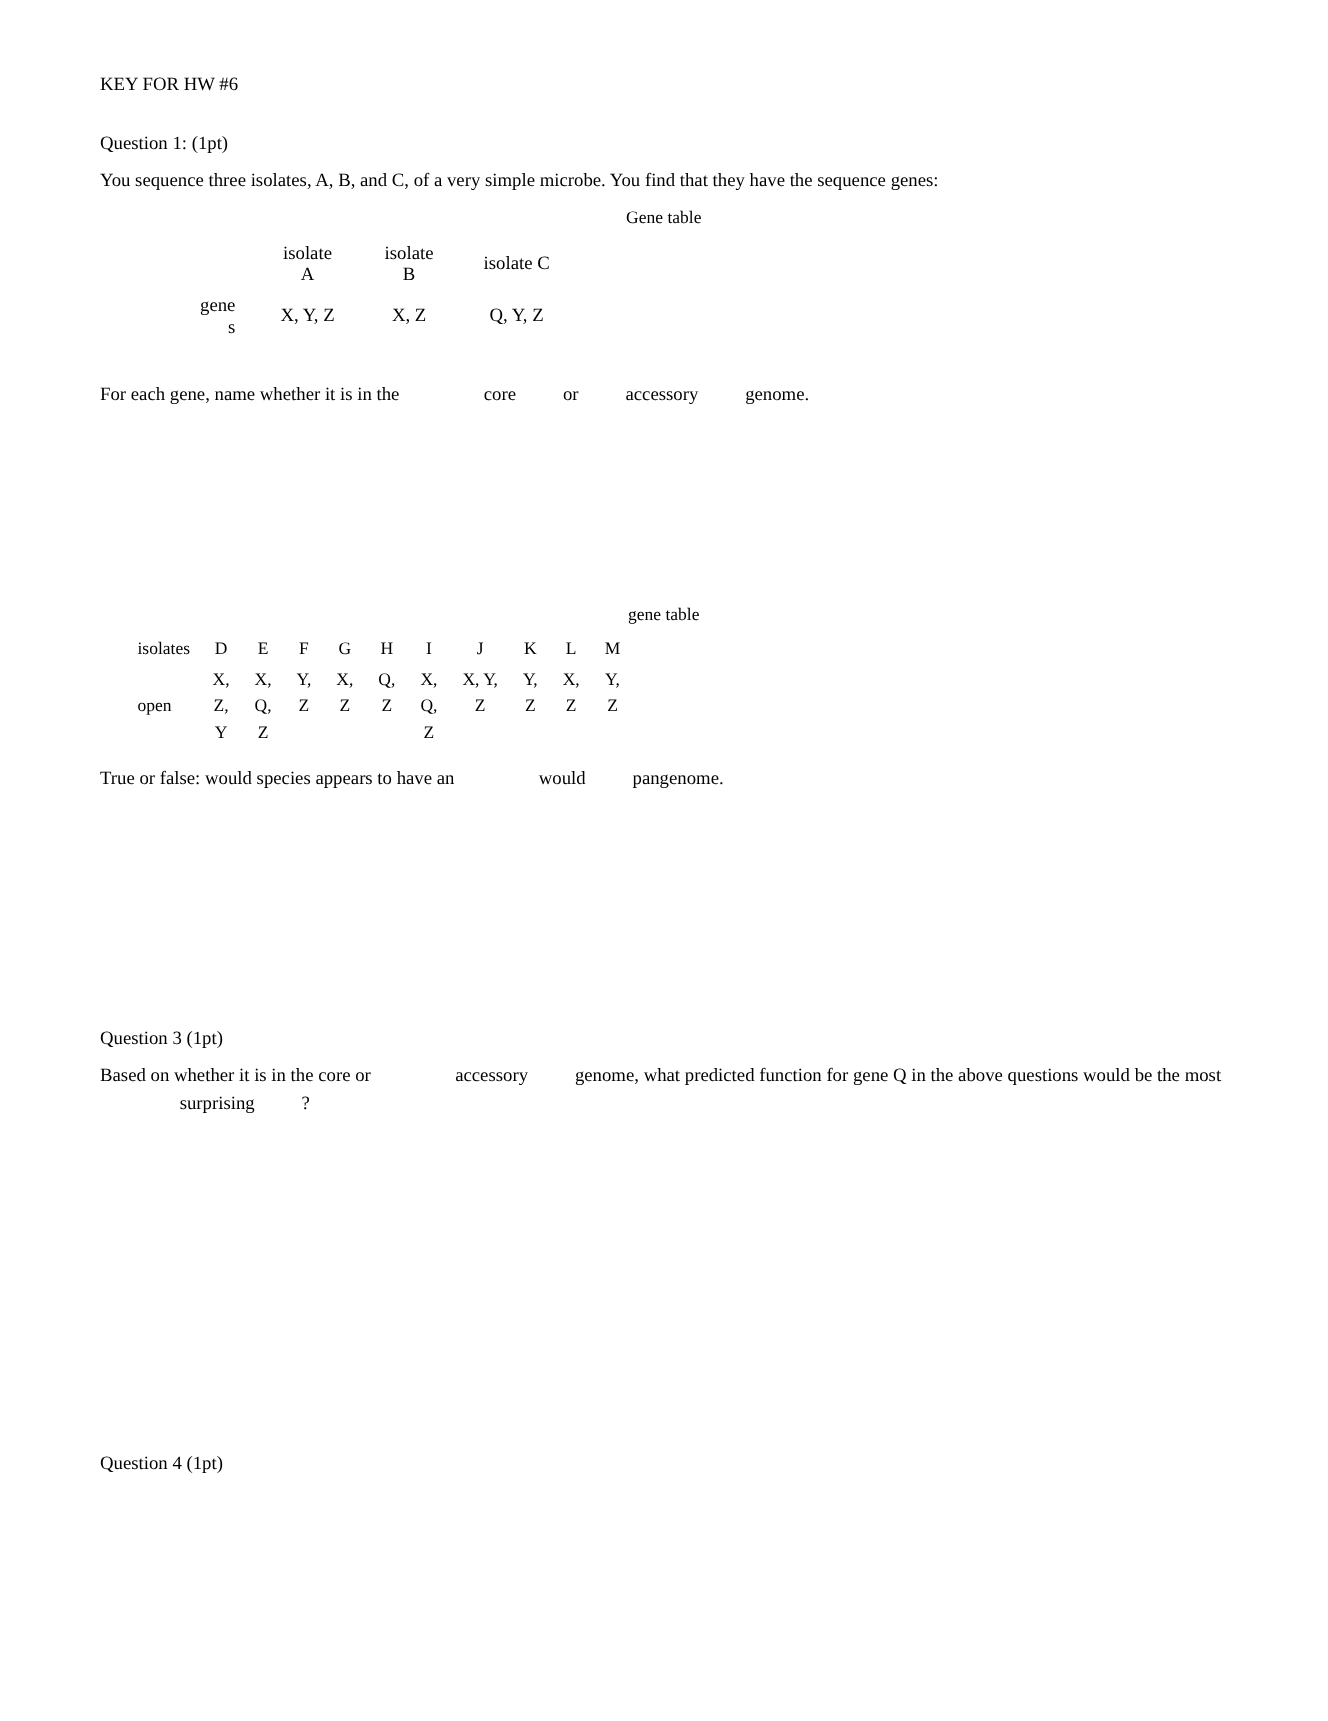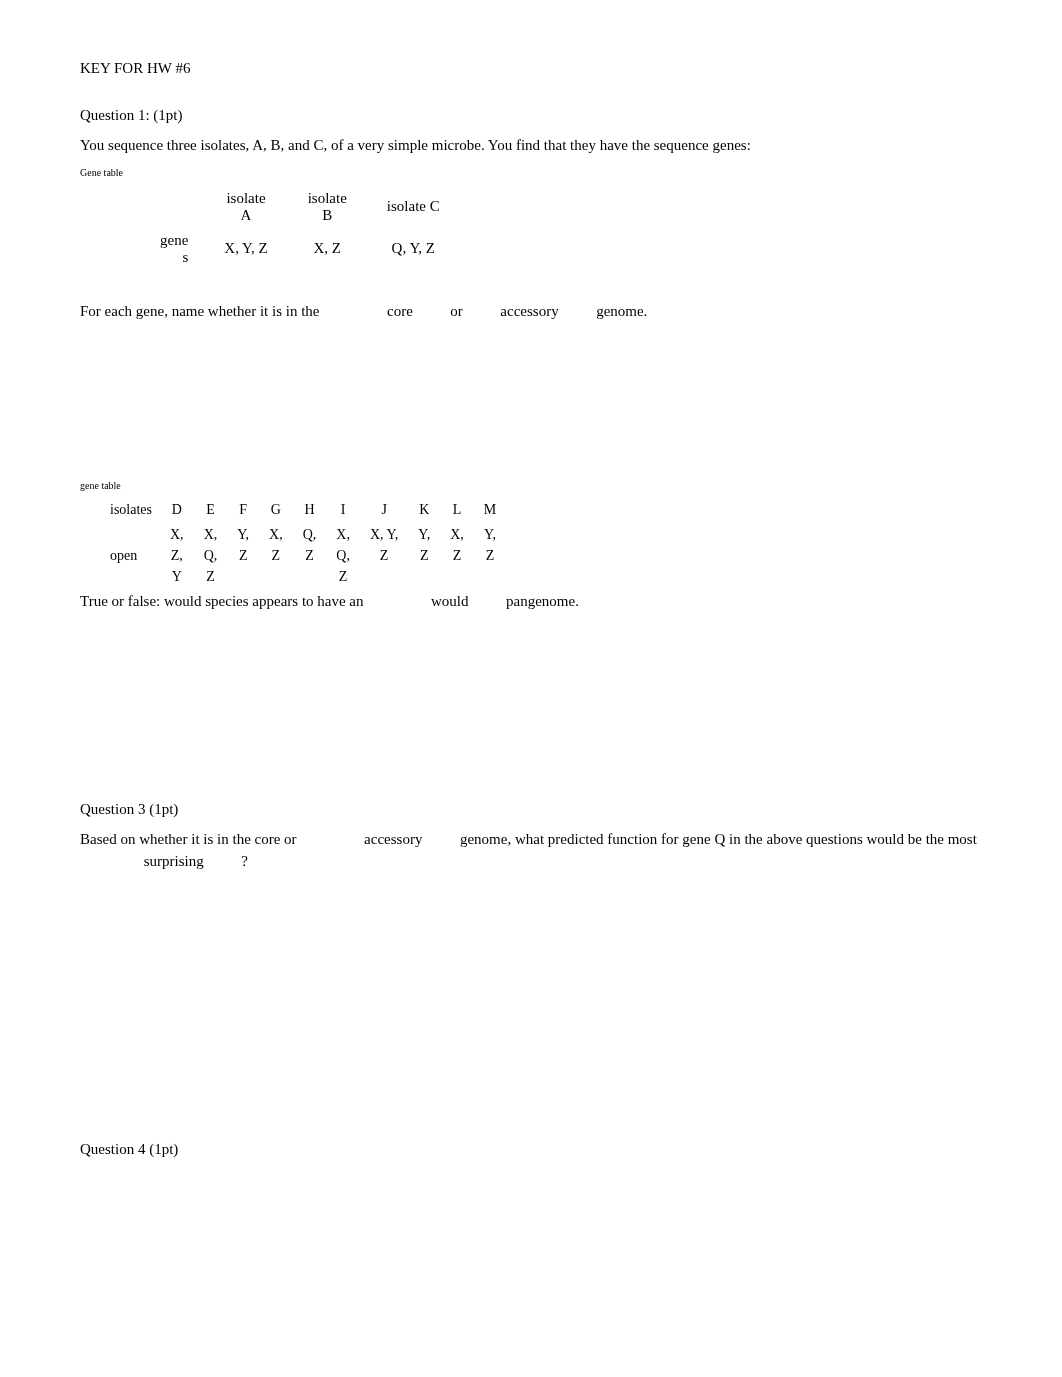--- a/index.html
+++ b/index.html
@@ -37,22 +37,23 @@
       margin-top: 30px;
     }
 
     .paragraph {
       font-size: 15px;
       margin-bottom: 10px;
       line-height: 1.5;
     }
 
     .table-label {
-      font-size: 10px;
+      font-size: 14px;
       margin-bottom: 8px;
+      text-align: center;
     }
 
     .gene-table-1 {
       border-collapse: collapse;
       margin-left: 60px;
       margin-bottom: 30px;
       font-family: Liberation Serif, serif;
     }
 
     .gene-table-1 td {
@@ -71,20 +72,21 @@
       height: 140px;
     }
 
     .spacer-medium {
       height: 80px;
     }
 
     .gene-table-2 {
       border-collapse: collapse;
       margin-left: 20px;
+      margin-bottom: 12px;
     }
 
     .gene-table-2 td {
       padding: 3px 10px;
       font-size: 14px;
       vertical-align: top;
       text-align: center;
     }
 
     .gene-table-2 td.row-header {

